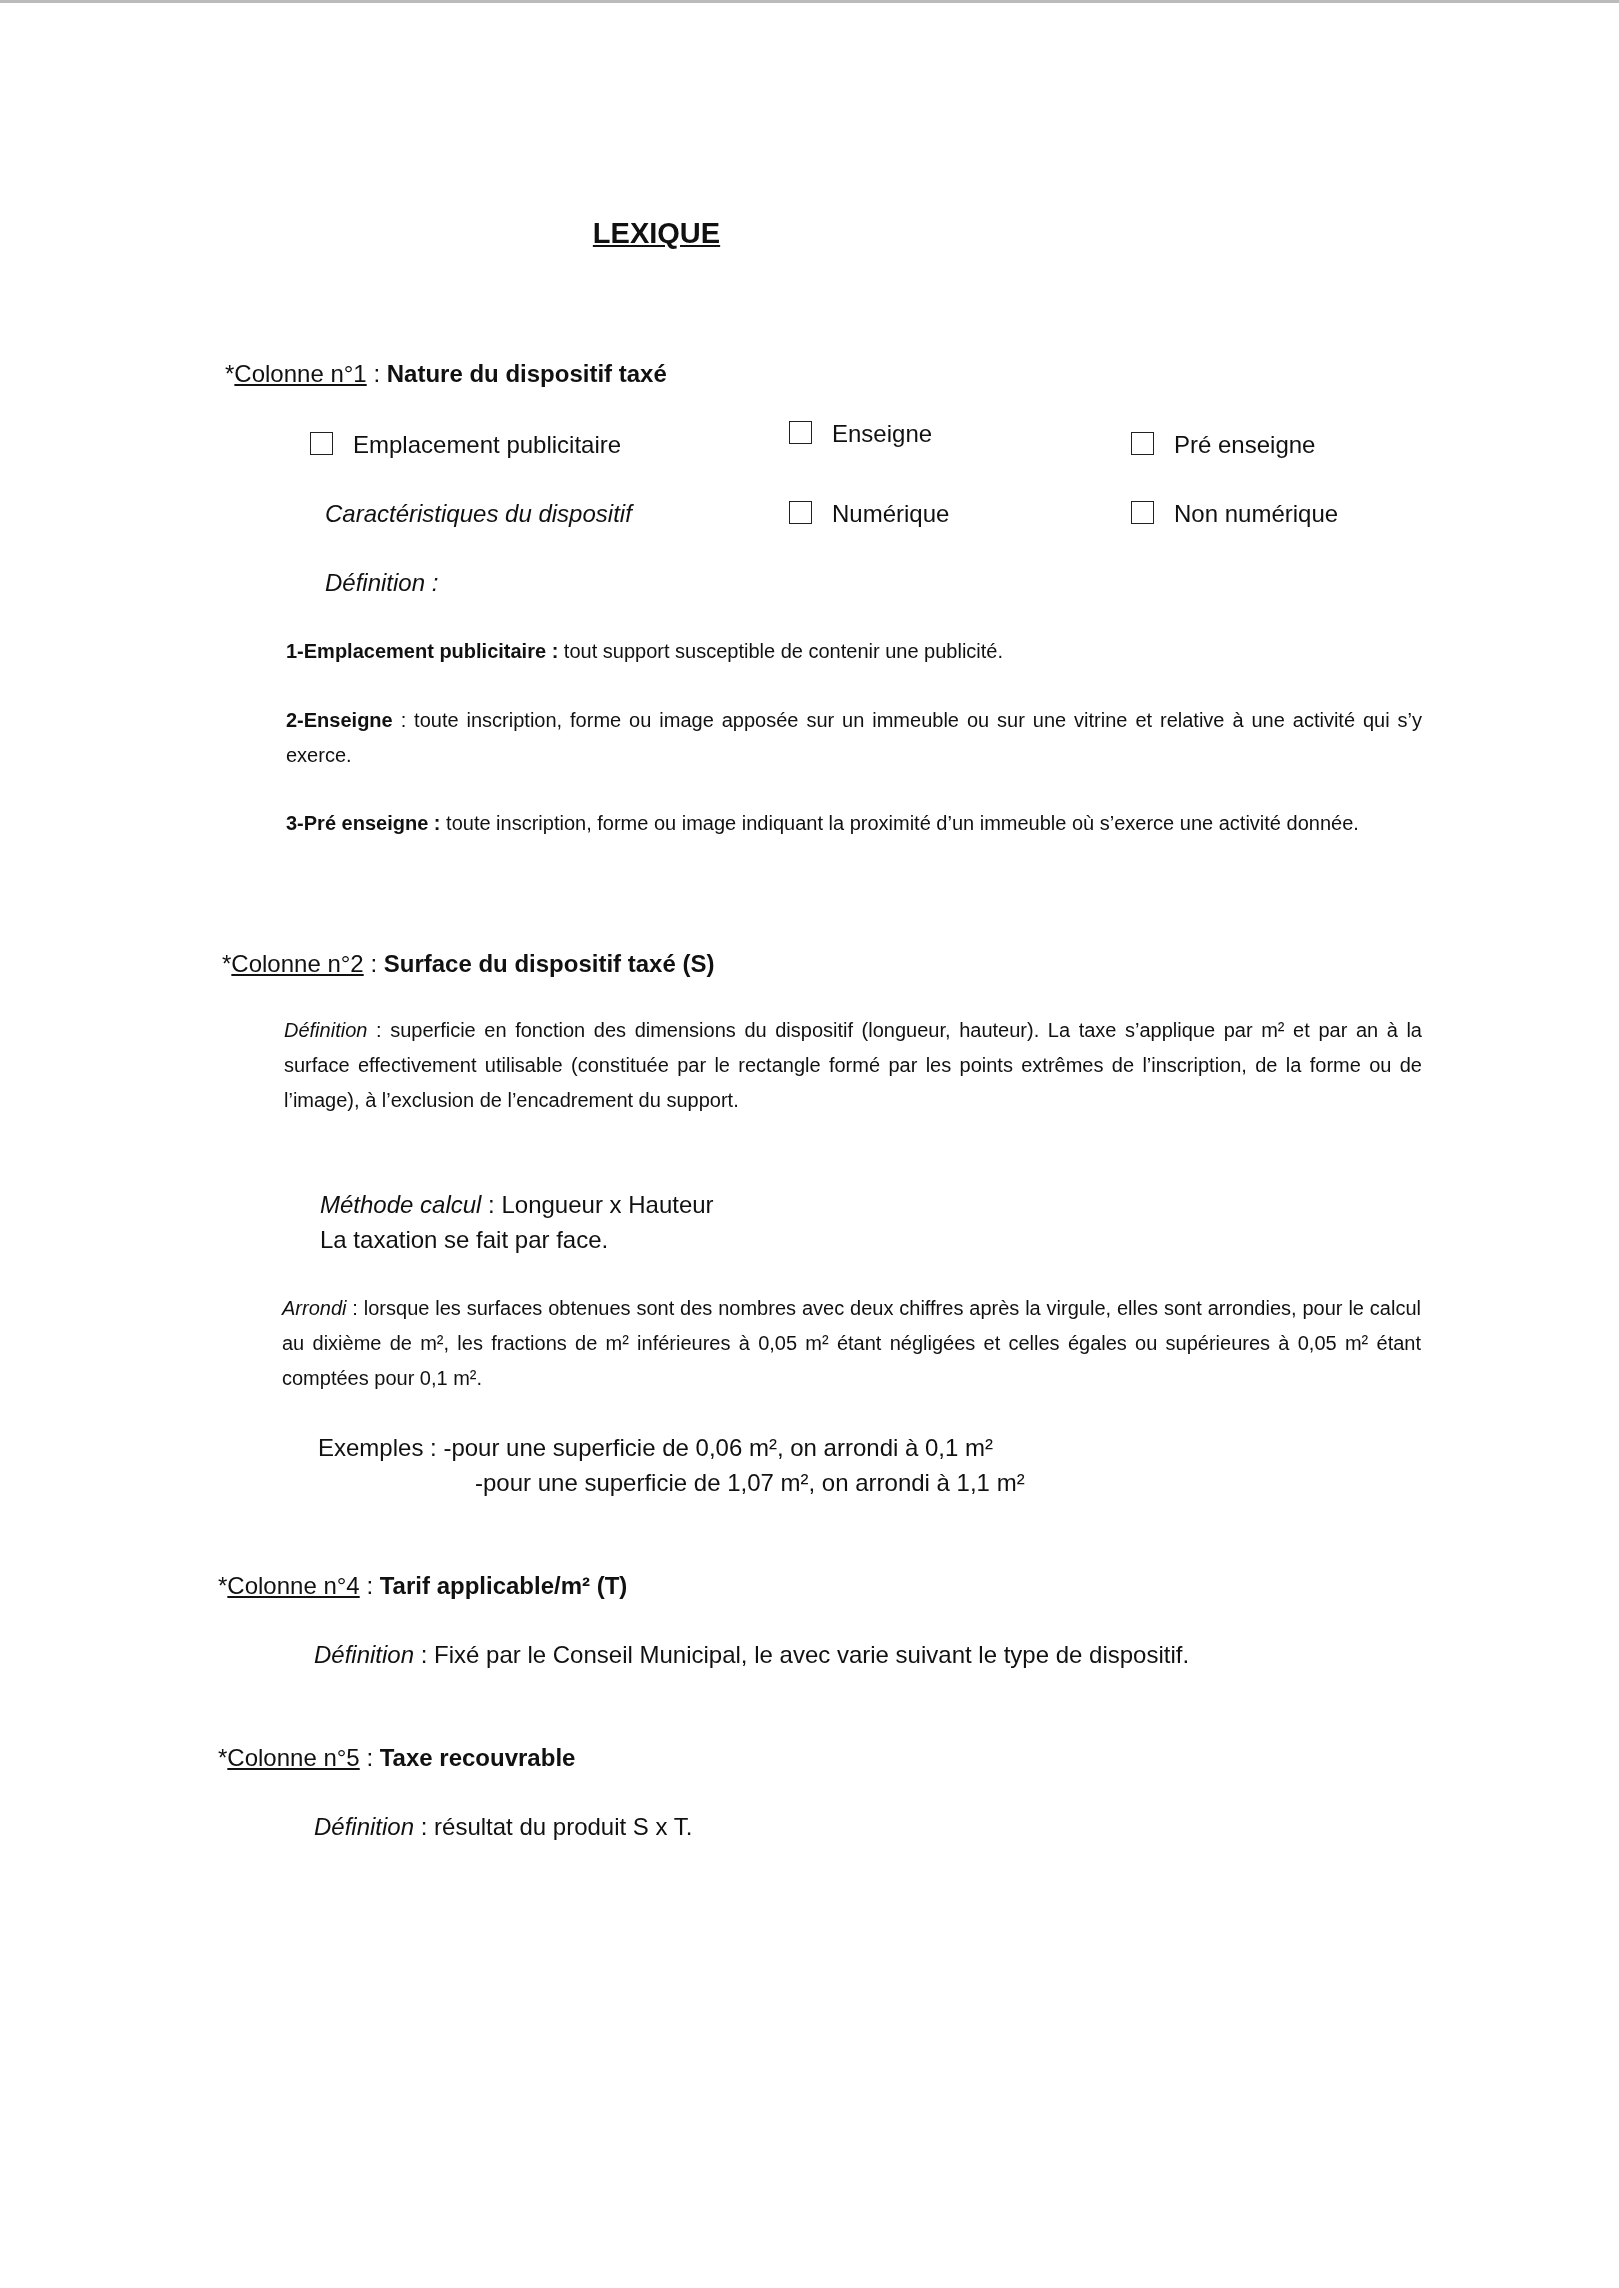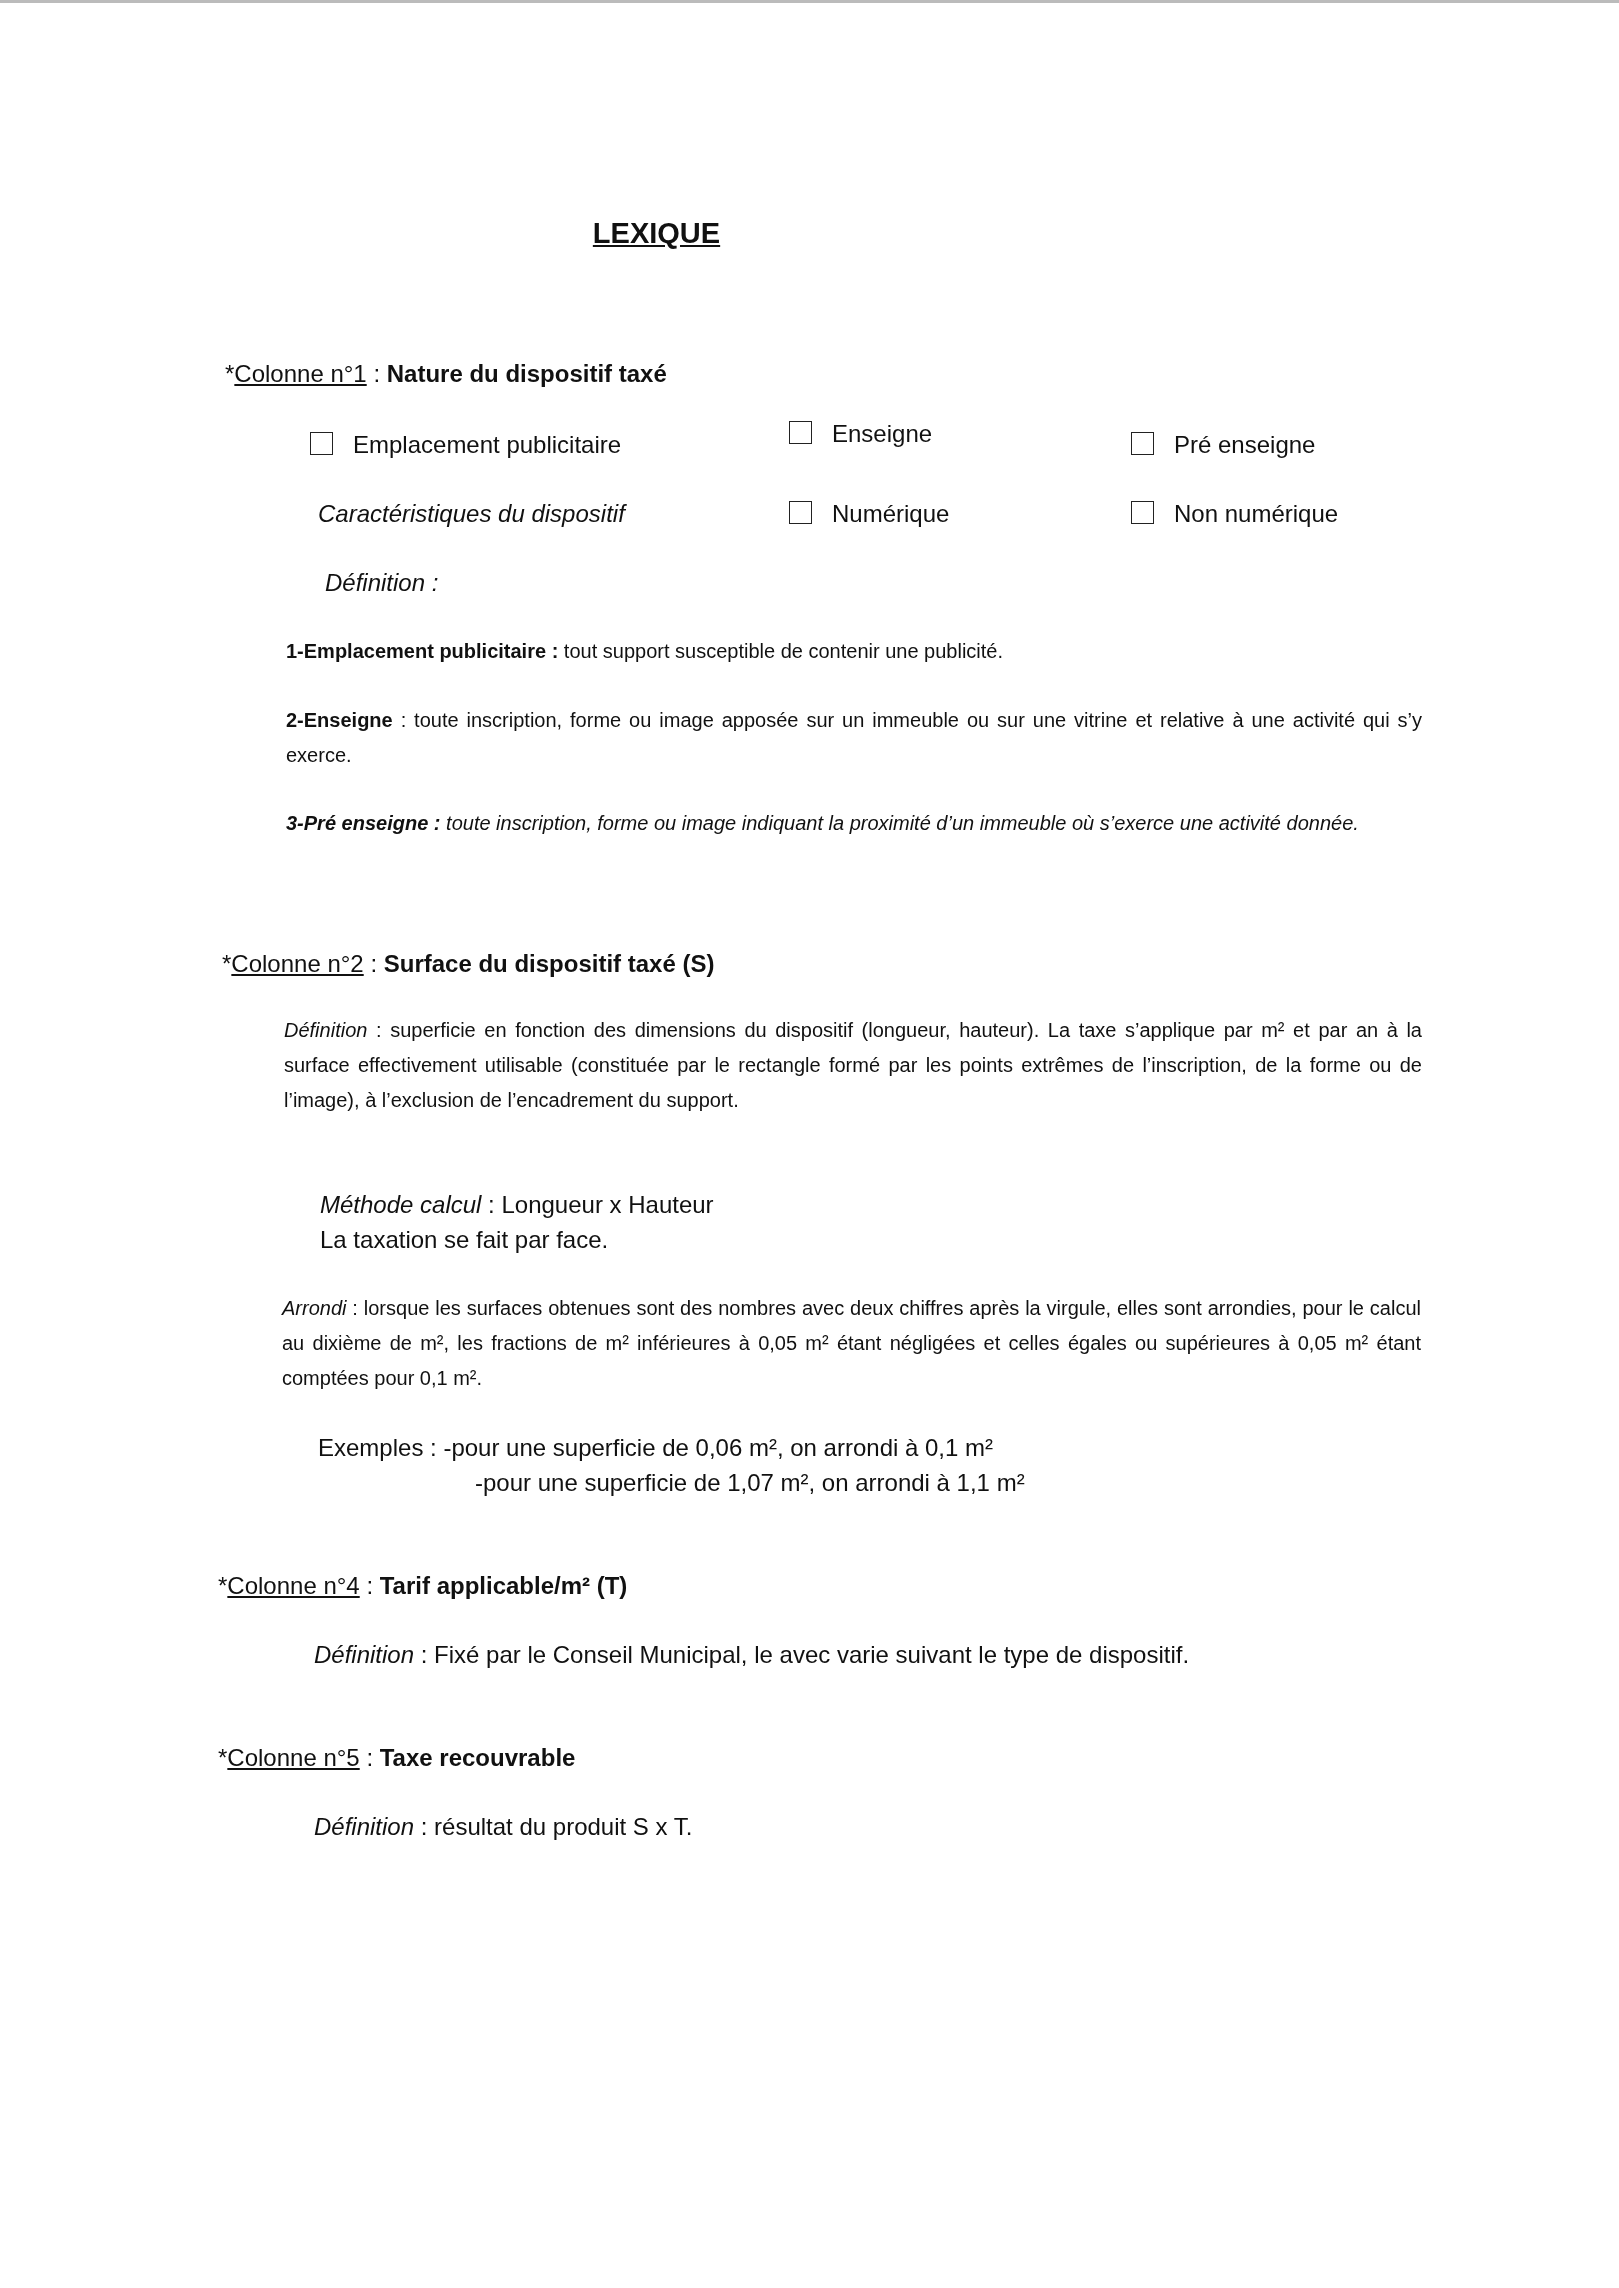--- a/index.html
+++ b/index.html
@@ -37,37 +37,37 @@
 <div class="abs nowrap" style="left:274px; top:427px;">
   <span class="cb"></span><span>Emplacement publicitaire</span>
 </div>
 <div class="abs nowrap" style="left:753px; top:416px;">
   <span class="cb"></span><span>Enseigne</span>
 </div>
 <div class="abs nowrap" style="left:1095px; top:427px;">
   <span class="cb"></span><span>Pré enseigne</span>
 </div>
 
-<div class="abs nowrap i" style="left:282px; top:496px;">Caractéristiques du dispositif</div>
+<div class="abs nowrap i" style="left:289px; top:496px;">Caractéristiques du dispositif</div>
 <div class="abs nowrap" style="left:753px; top:496px;">
   <span class="cb"></span><span>Numérique</span>
 </div>
 <div class="abs nowrap" style="left:1095px; top:496px;">
   <span class="cb"></span><span>Non numérique</span>
 </div>
 
 <div class="abs nowrap i" style="left:289px; top:565px;">Définition :</div>
 
 <div class="para" style="left:286px; top:634px; width:1136px;">
   <span class="b">1-Emplacement publicitaire :</span><span> tout support susceptible de contenir une publicité.</span>
 </div>
 <div class="para" style="left:286px; top:703px; width:1136px;">
   <span class="b">2-Enseigne</span><span> : toute inscription, forme ou image apposée sur un immeuble ou sur une vitrine et relative à une activité qui s’y exerce.</span>
 </div>
-<div class="para" style="left:286px; top:806px; width:1136px;font-style:italic;">
+<div class="para" style="left:286px; top:806px; width:1136px;">
   <span class="b">3-Pré enseigne :</span><span> toute inscription, forme ou image indiquant la proximité d’un immeuble où s’exerce une activité donnée.</span>
 </div>
 
 <div class="abs nowrap" style="left:186px; top:946px;">
   <span>*</span><span class="u">Colonne n°2</span><span> : </span><span class="b">Surface du dispositif taxé (S)</span>
 </div>
 
 <div class="para" style="left:284px; top:1013px; width:1138px;">
   <span class="i">Définition</span><span> : superficie en fonction des dimensions du dispositif (longueur, hauteur). La taxe s’applique par m² et par an à la surface effectivement utilisable (constituée par le rectangle formé par les points extrêmes de l’inscription, de la forme ou de l’image), à l’exclusion de l’encadrement du support.</span>
 </div>

